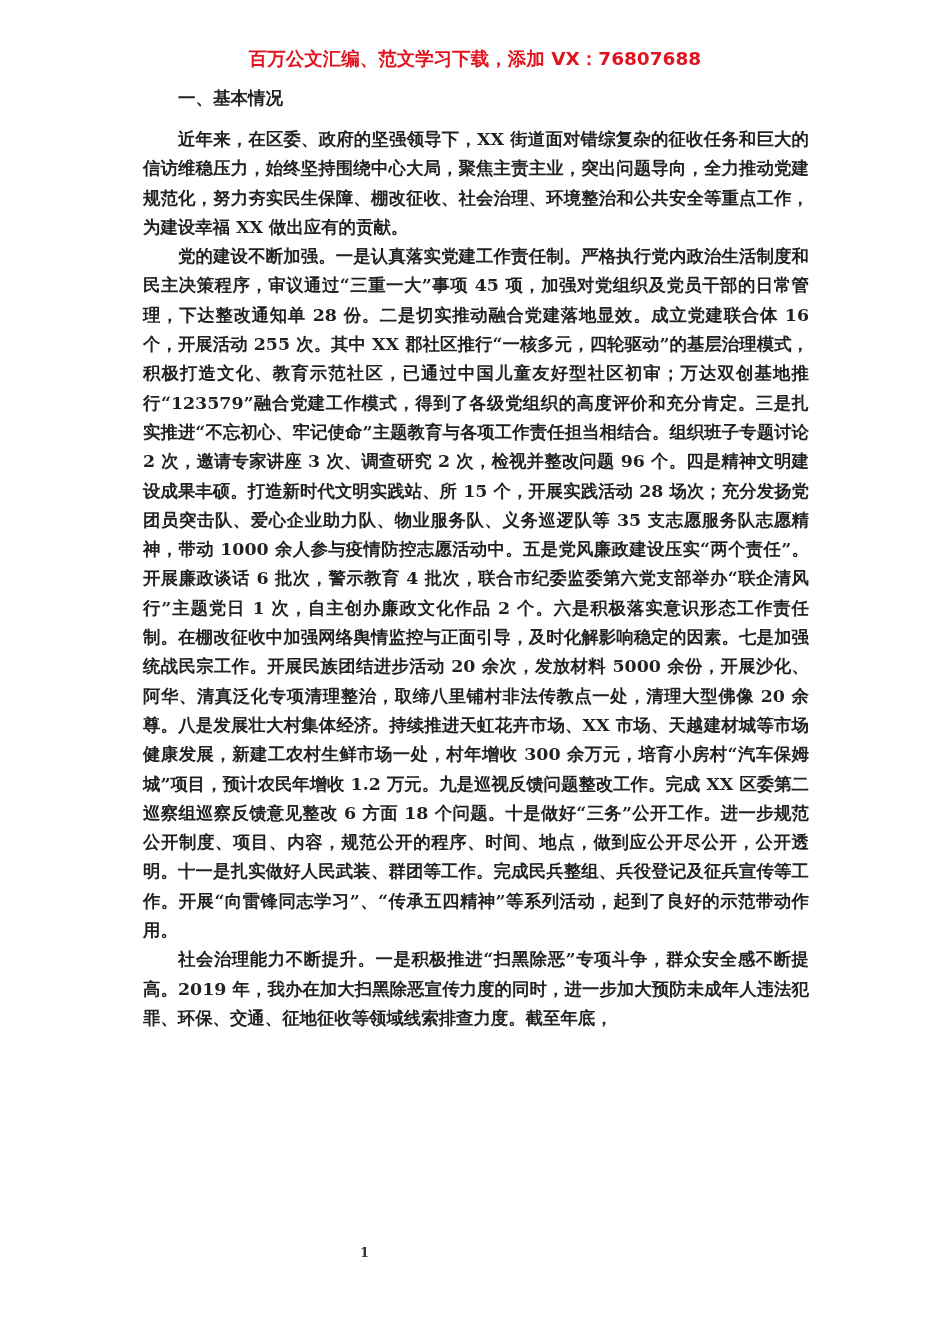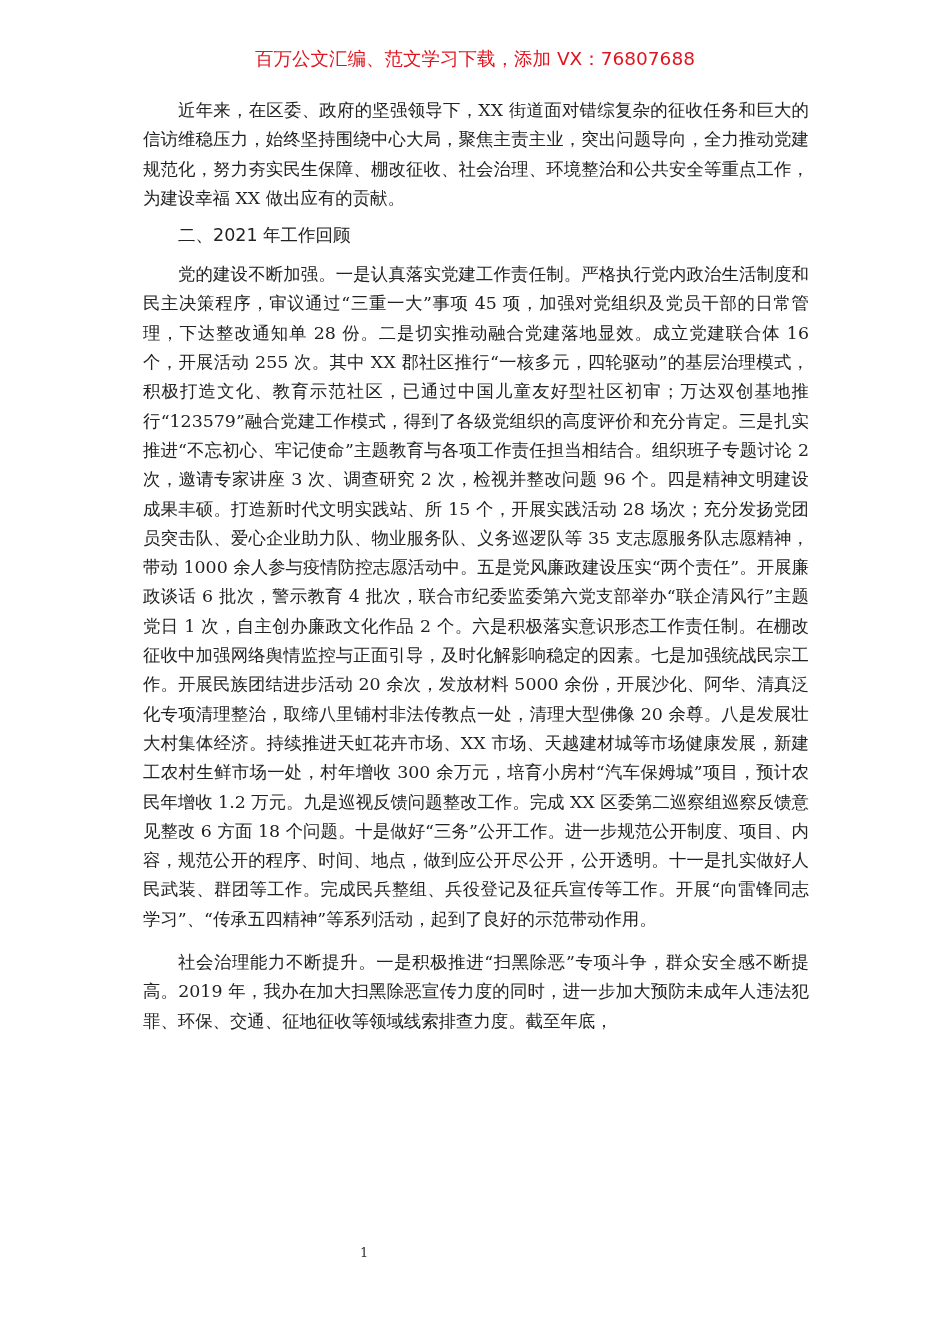--- a/index.html
+++ b/index.html
@@ -1,47 +1,47 @@
 <!DOCTYPE html>
 <html><head>
 <meta charset="utf-8">
 <style>
   html, body { margin: 0; padding: 0; background: #ffffff; }
   body { width: 950px; height: 1344px; position: relative; overflow: hidden; }
-  .page { position: absolute; left: 0; top: 0; width: 846px; height: 1344px; background: #fff; }
+  .page { position: absolute; left: 0; top: 0; width: 846px; height: 1344px; background: #fff; font-weight: bold; }
   .banner {
     position: absolute; left: 0; top: 46px; width: 950px; text-align: center;
     font-family: "DejaVu Sans", sans-serif; font-size: 18.5px; color: #e0141e;
     letter-spacing: 0px;
   }
   .content {
     position: absolute; left: 143px; top: 84px; width: 666px;
     font-family: "DejaVu Serif", serif; font-size: 17.4px; line-height: 29.3px; color: #222;
   }
   .heading {
     font-family: "DejaVu Sans", sans-serif; font-size: 17.5px; color: #222;
     text-indent: 35px; margin: 0; line-height: 29px;
   }
   .h1 { margin-bottom: 10px; }
   .h2 { margin-top: 8px; margin-bottom: 10px; }
   p.para { margin: 0; text-indent: 35px; text-align: justify; }
   p.gap { margin-top: 12px; }
-  p.gap-big { margin-top: 14px; }
+  p.gap-big { margin-top: 0; }
   .pagenum {
     position: absolute; left: 360px; top: 1245px; width: 10px;
     font-family: "DejaVu Serif", serif; font-size: 13px; color: #333;
   }
 </style>
 </head>
 <body>
 
 <div class="page">
   <div class="banner">百万公文汇编、范文学习下载，添加 VX：76807688</div>
 
   <div class="content">
+    <div class="heading h1">一、基本情况</div>
     <p class="para gap">近年来，在区委、政府的坚强领导下，XX 街道面对错综复杂的征收任务和巨大的信访维稳压力，始终坚持围绕中心大局，聚焦主责主业，突出问题导向，全力推动党建规范化，努力夯实民生保障、棚改征收、社会治理、环境整治和公共安全等重点工作，为建设幸福 XX 做出应有的贡献。</p>
-    <div class="heading h2">二、2021 年工作回顾</div>
     <p class="para">党的建设不断加强。一是认真落实党建工作责任制。严格执行党内政治生活制度和民主决策程序，审议通过“三重一大”事项 45 项，加强对党组织及党员干部的日常管理，下达整改通知单 28 份。二是切实推动融合党建落地显效。成立党建联合体 16 个，开展活动 255 次。其中 XX 郡社区推行“一核多元，四轮驱动”的基层治理模式，积极打造文化、教育示范社区，已通过中国儿童友好型社区初审；万达双创基地推行“123579”融合党建工作模式，得到了各级党组织的高度评价和充分肯定。三是扎实推进“不忘初心、牢记使命”主题教育与各项工作责任担当相结合。组织班子专题讨论 2 次，邀请专家讲座 3 次、调查研究 2 次，检视并整改问题 96 个。四是精神文明建设成果丰硕。打造新时代文明实践站、所 15 个，开展实践活动 28 场次；充分发扬党团员突击队、爱心企业助力队、物业服务队、义务巡逻队等 35 支志愿服务队志愿精神，带动 1000 余人参与疫情防控志愿活动中。五是党风廉政建设压实“两个责任”。开展廉政谈话 6 批次，警示教育 4 批次，联合市纪委监委第六党支部举办“联企清风行”主题党日 1 次，自主创办廉政文化作品 2 个。六是积极落实意识形态工作责任制。在棚改征收中加强网络舆情监控与正面引导，及时化解影响稳定的因素。七是加强统战民宗工作。开展民族团结进步活动 20 余次，发放材料 5000 余份，开展沙化、阿华、清真泛化专项清理整治，取缔八里铺村非法传教点一处，清理大型佛像 20 余尊。八是发展壮大村集体经济。持续推进天虹花卉市场、XX 市场、天越建材城等市场健康发展，新建工农村生鲜市场一处，村年增收 300 余万元，培育小房村“汽车保姆城”项目，预计农民年增收 1.2 万元。九是巡视反馈问题整改工作。完成 XX 区委第二巡察组巡察反馈意见整改 6 方面 18 个问题。十是做好“三务”公开工作。进一步规范公开制度、项目、内容，规范公开的程序、时间、地点，做到应公开尽公开，公开透明。十一是扎实做好人民武装、群团等工作。完成民兵整组、兵役登记及征兵宣传等工作。开展“向雷锋同志学习”、“传承五四精神”等系列活动，起到了良好的示范带动作用。</p>
     <p class="para gap-big">社会治理能力不断提升。一是积极推进“扫黑除恶”专项斗争，群众安全感不断提高。2019 年，我办在加大扫黑除恶宣传力度的同时，进一步加大预防未成年人违法犯罪、环保、交通、征地征收等领域线索排查力度。截至年底，</p>
   </div>
 
   <div class="pagenum">1</div>
 </div>
 
 </body></html>

